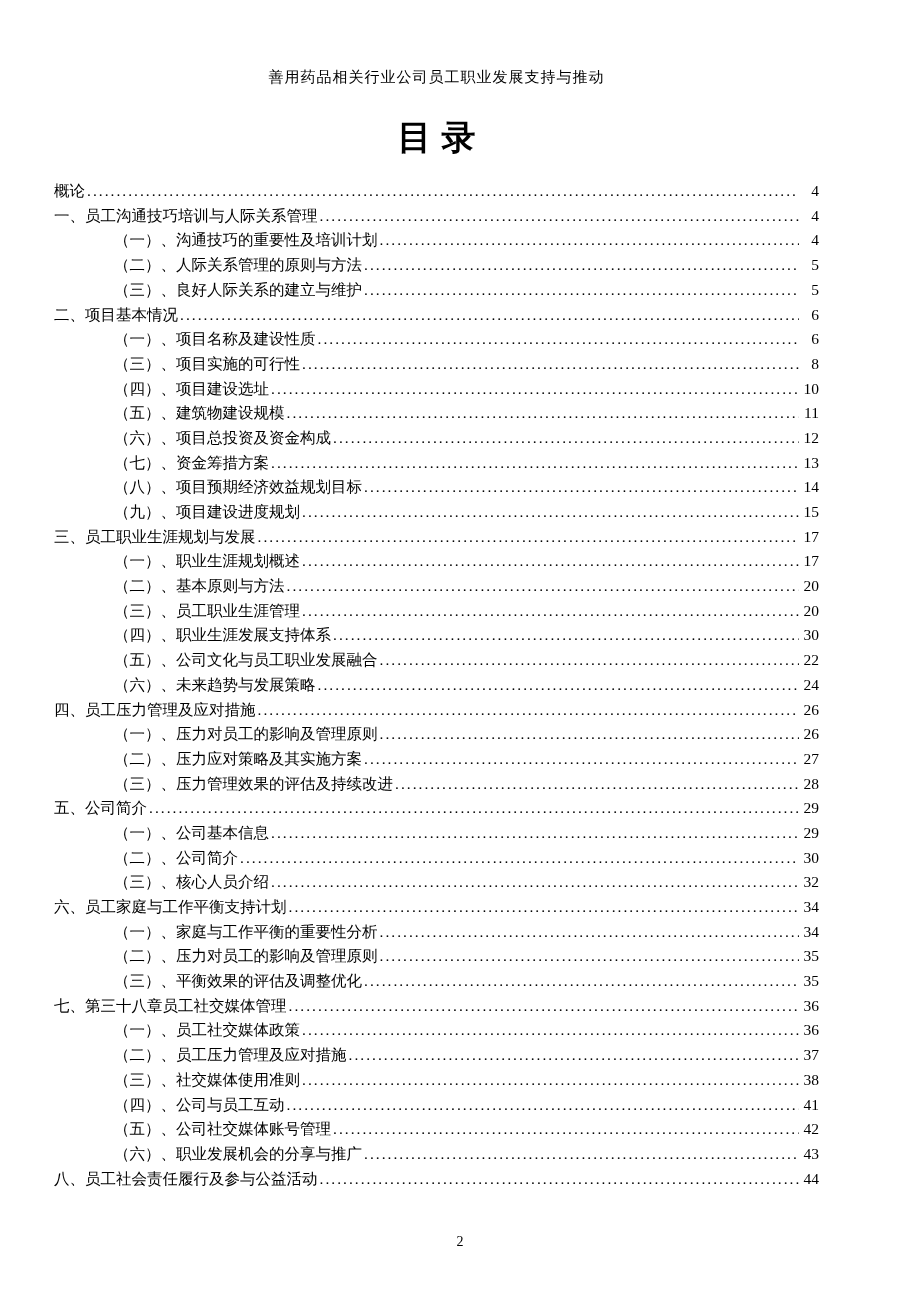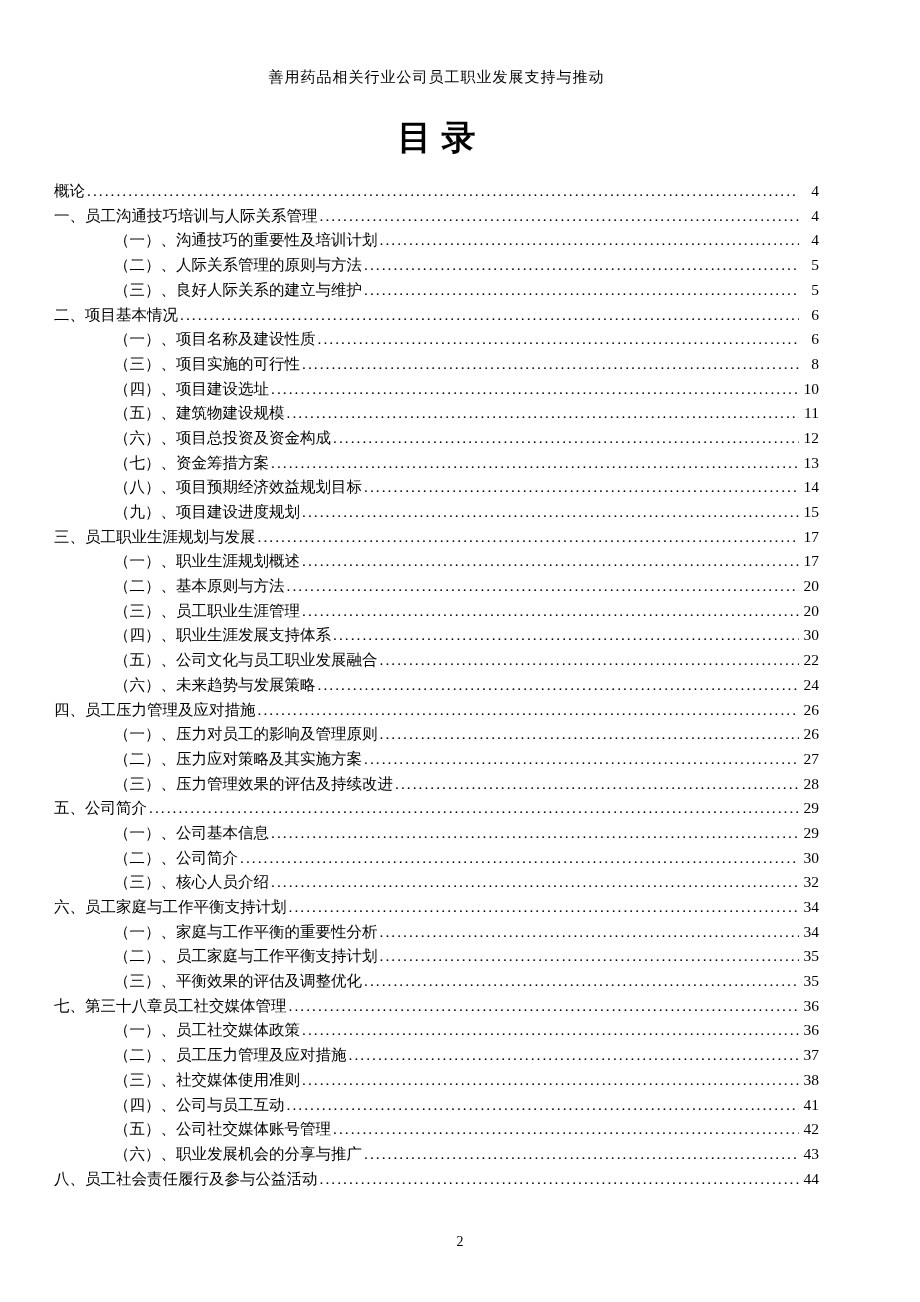--- a/index.html
+++ b/index.html
@@ -227,21 +227,21 @@
         <span class="toc-text">六、员工家庭与工作平衡支持计划</span>
         <span class="toc-dots"></span>
         <span class="toc-page">34</span>
       </div>
       <div class="toc-row level-1">
         <span class="toc-text">（一）、家庭与工作平衡的重要性分析</span>
         <span class="toc-dots"></span>
         <span class="toc-page">34</span>
       </div>
       <div class="toc-row level-1">
-        <span class="toc-text">（二）、员工家庭与工作平衡支持计划</span>
+        <span class="toc-text">（二）、压力对员工的影响及管理原则</span>
         <span class="toc-dots"></span>
         <span class="toc-page">35</span>
       </div>
       <div class="toc-row level-1">
         <span class="toc-text">（三）、平衡效果的评估及调整优化</span>
         <span class="toc-dots"></span>
         <span class="toc-page">35</span>
       </div>
       <div class="toc-row level-0">
         <span class="toc-text">七、第三十八章员工社交媒体管理</span>

